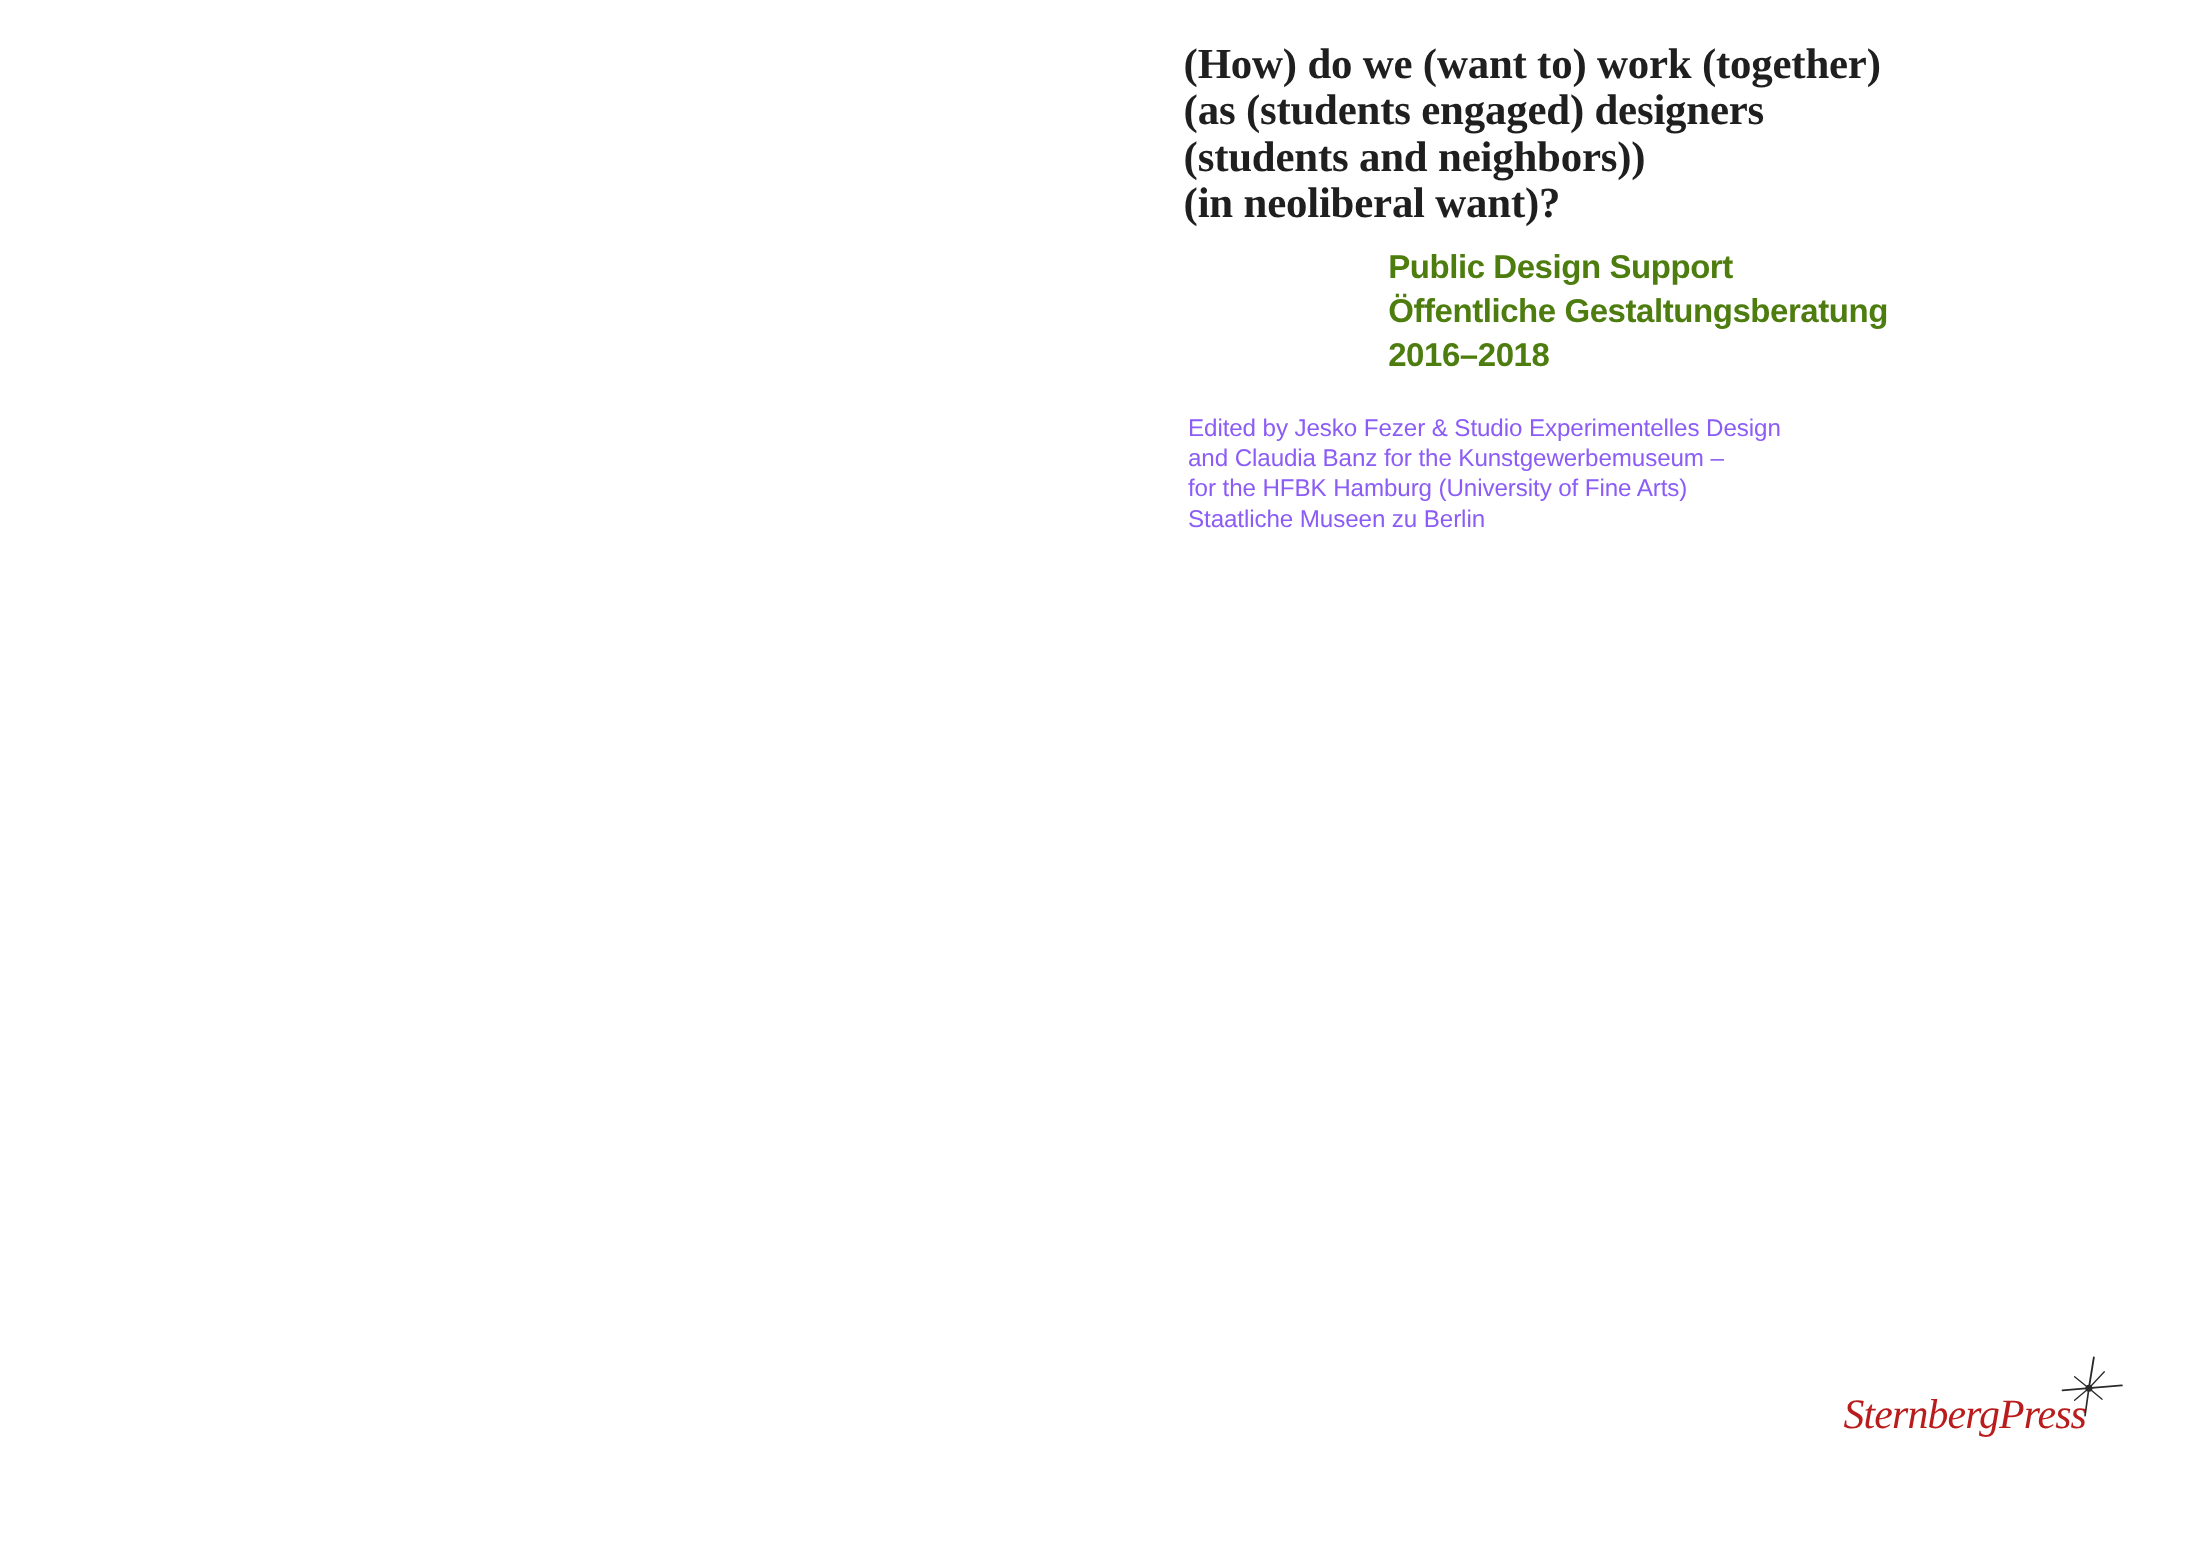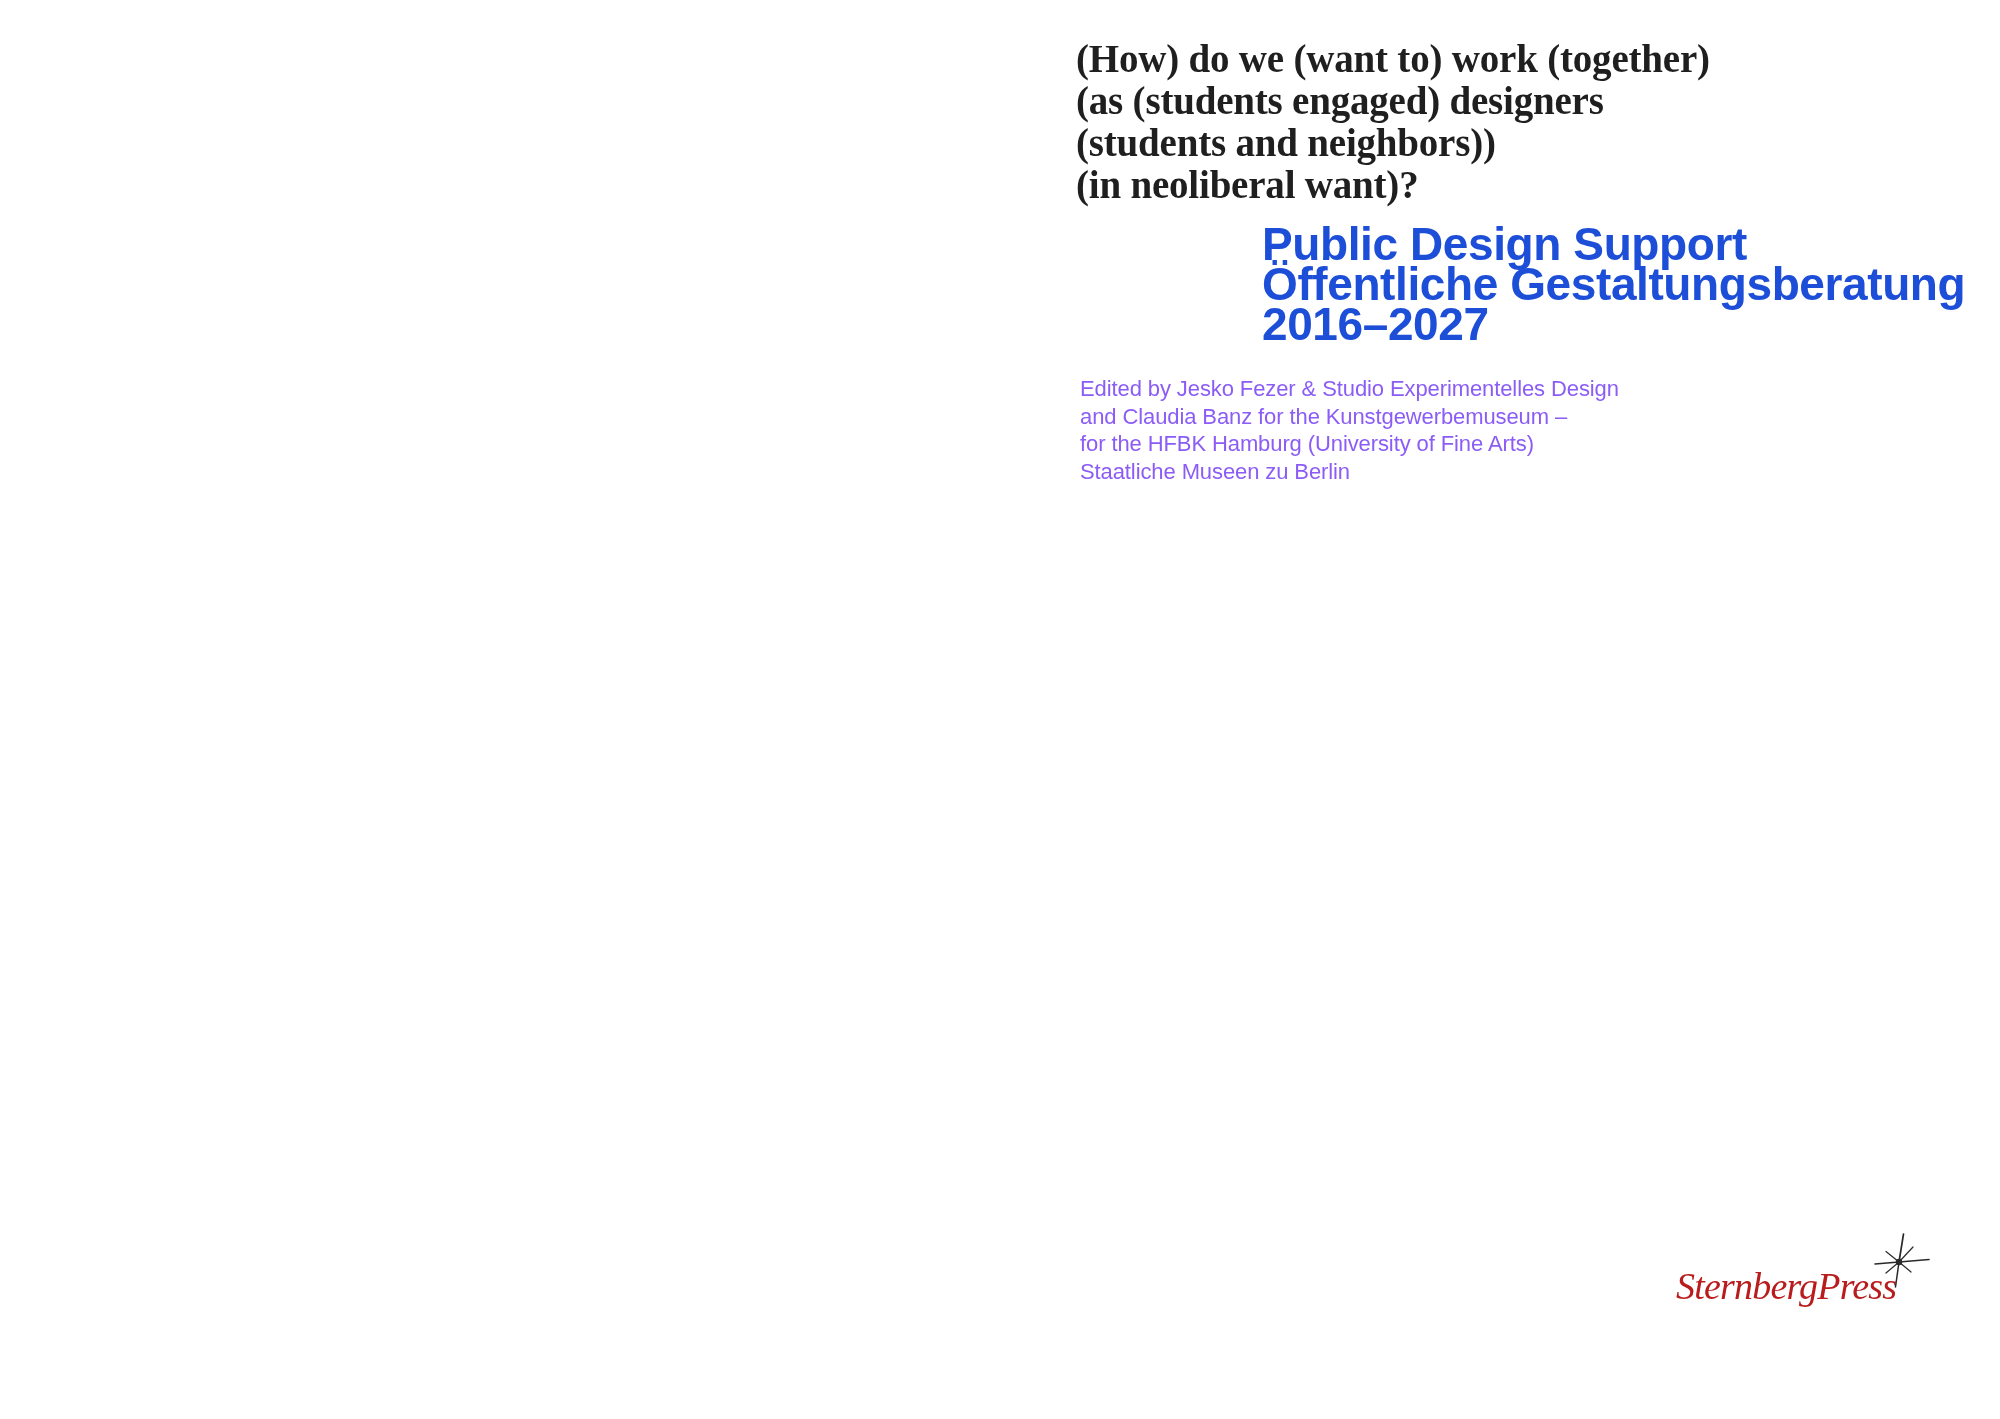--- a/index.html
+++ b/index.html
@@ -28,23 +28,23 @@
     font-size: 39px;
     line-height: 42px;
     letter-spacing: -0.2px;
     white-space: nowrap;
   }
 
   .subtitle-block {
     position: absolute;
     left: 1262px;
     top: 224px;
-    color: #1d4ed8;
+    color: #4d7c0f;
     font-family: "Liberation Sans", sans-serif;
-    font-size: 46px;
+    font-size: 30px;
     line-height: 40px;
     letter-spacing: -0.4px;
     white-space: nowrap;
   }
 
   .credits-block {
     position: absolute;
     left: 1080px;
     top: 375px;
     color: #8b5cf6;
@@ -90,21 +90,21 @@
   <h1 class="title-block">
     <div>(How) do we (want to) work (together)</div>
     <div>(as (students engaged) designers</div>
     <div>(students and neighbors))</div>
     <div>(in neoliberal want)?</div>
   </h1>
 
   <h2 class="subtitle-block">
     <div>Public Design Support</div>
     <div>Öffentliche Gestaltungsberatung</div>
-    <div>2016–2027</div>
+    <div>2016–2018</div>
   </h2>
 
   <div class="credits-block">
     <div>Edited by Jesko Fezer &amp; Studio Experimentelles Design</div>
     <div>and Claudia Banz for the Kunstgewerbemuseum –</div>
     <div>for the HFBK Hamburg (University of Fine Arts)</div>
     <div>Staatliche Museen zu Berlin</div>
   </div>
 
   <div class="publisher-logo">

